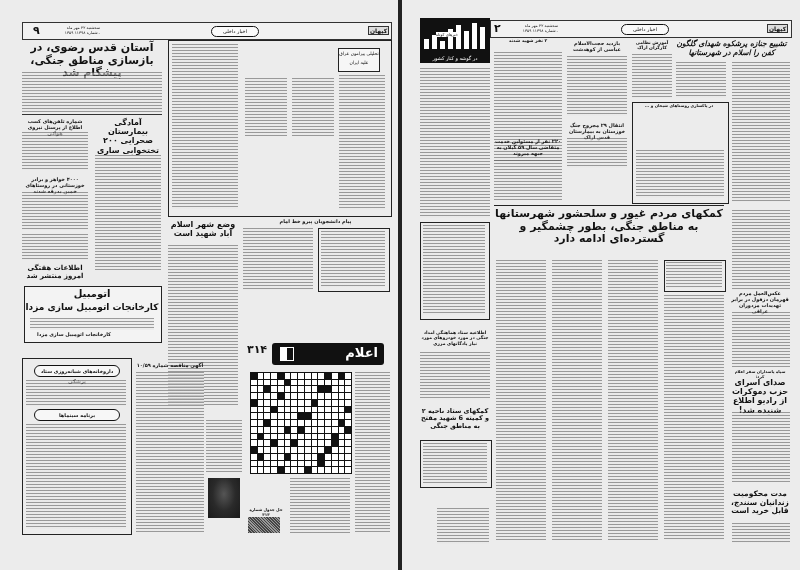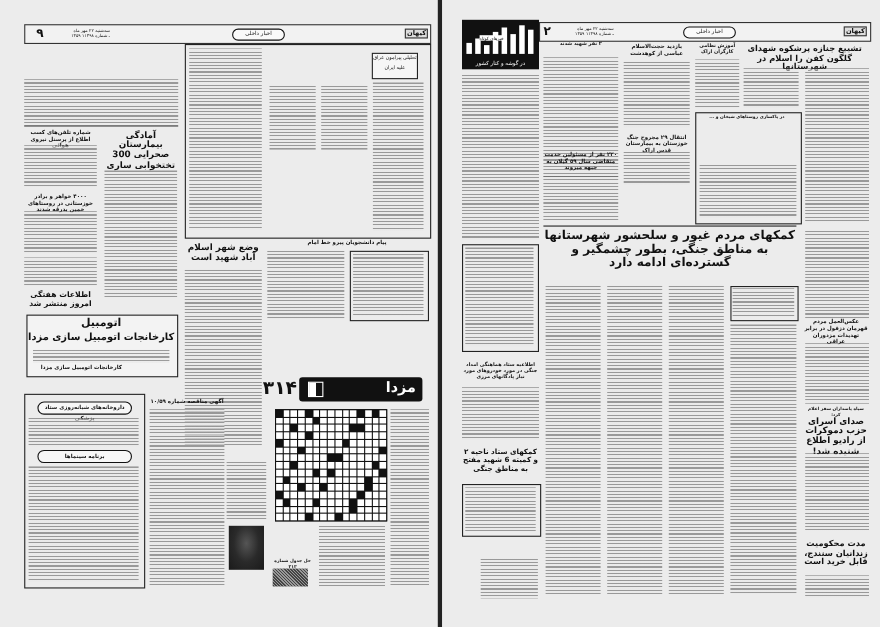--- a/index.html
+++ b/index.html
@@ -31,38 +31,39 @@
 <body>
 
 <div class="page pageL">
   <div class="mast" style="left:22px;top:22px;width:368px;">
     <span class="pno" style="left:10px;top:1px;">۹</span>
     <span class="date" style="left:25px;top:2px;width:52px;"><span>سه‌شنبه ۲۲ مهر ماه</span><br><span>۱۳۵۹ ـ شماره ۱۱۳۹۸</span></span>
     <span class="pill" style="left:188px;top:3px;width:46px;">اخبار داخلی</span>
     <span class="logo" style="left:345px;top:3px;">کیهان</span>
   </div>
 
+  <div class="hl" style="left:22px;top:42px;width:140px;font-size:11px;">آستان قدس رضوی، در بازسازی مناطق جنگی، پیشگام شد</div>
   <div class="txt" style="left:22px;top:72px;width:140px;height:40px;"></div>
   <div class="rule" style="left:22px;top:114px;width:140px;height:1px;"></div>
 
   <div class="box" style="left:168px;top:40px;width:222px;height:175px;"></div>
   <div class="box" style="left:338px;top:48px;width:40px;height:22px;font-size:4.5px;text-align:center;direction:rtl;background:#f6f6f6;line-height:9px;">تحلیلی پیرامون عراق علیه ایران</div>
   <div class="txt" style="left:172px;top:44px;width:66px;height:165px;"></div>
   <div class="txt" style="left:245px;top:78px;width:42px;height:58px;"></div>
   <div class="txt" style="left:292px;top:78px;width:42px;height:58px;"></div>
   <div class="txt" style="left:339px;top:75px;width:46px;height:135px;"></div>
 
   <div class="sub" style="left:22px;top:118px;width:66px;font-size:5px;">شماره تلفن‌های کسب اطلاع از پرسنل نیروی هوائی</div>
   <div class="txt" style="left:22px;top:132px;width:66px;height:38px;"></div>
   <div class="sub" style="left:22px;top:176px;width:66px;font-size:5px;">۴۰۰۰ خواهر و برادر خوزستانی در روستاهای خمین بدرقه شدند</div>
   <div class="txt" style="left:22px;top:192px;width:66px;height:38px;"></div>
   <div class="txt" style="left:22px;top:234px;width:66px;height:26px;"></div>
   <div class="hl" style="left:22px;top:264px;width:66px;font-size:7px;">اطلاعات هفتگی امروز منتشر شد</div>
 
-  <div class="hl" style="left:95px;top:118px;width:66px;font-size:8px;">آمادگی بیمارستان صحرایی 300 تختخوابی ساری</div>
+  <div class="hl" style="left:95px;top:118px;width:66px;font-size:8px;">آمادگی بیمارستان صحرایی ۲۰۰ تختخوابی ساری</div>
   <div class="txt" style="left:95px;top:155px;width:66px;height:115px;"></div>
 
   <div class="hl" style="left:168px;top:220px;width:70px;font-size:8px;">وضع شهر اسلام آباد شهید است</div>
   <div class="txt" style="left:168px;top:245px;width:70px;height:160px;"></div>
 
   <div class="sub" style="left:243px;top:218px;width:145px;font-size:5px;">پیام دانشجویان پیرو خط امام</div>
   <div class="txt" style="left:243px;top:228px;width:70px;height:62px;"></div>
   <div class="box" style="left:318px;top:228px;width:70px;height:62px;"></div>
   <div class="txt" style="left:321px;top:231px;width:64px;height:56px;"></div>
 
@@ -78,24 +79,24 @@
   <div class="ad-pill" style="left:34px;top:409px;width:84px;height:10px;">برنامه سینماها</div>
   <div class="txt" style="left:26px;top:424px;width:100px;height:105px;"></div>
 
   <div class="sub" style="left:136px;top:362px;width:68px;font-size:5px;">آگهی مناقصه شماره ۱۰/۵۹</div>
   <div class="txt" style="left:136px;top:372px;width:68px;height:160px;"></div>
 
   <div class="photo" style="left:208px;top:478px;width:32px;height:40px;"></div>
   <div class="txt" style="left:206px;top:420px;width:36px;height:52px;"></div>
 
   <div class="chartlogo" style="left:272px;top:343px;width:112px;height:22px;border-radius:3px;">
-    <span style="position:absolute;right:6px;top:2px;color:#fff;font-size:13px;font-weight:bold;">مزدا</span>
+    <span style="position:absolute;right:6px;top:2px;color:#fff;font-size:13px;font-weight:bold;">اعلام</span>
     <span style="position:absolute;left:8px;top:4px;width:12px;height:12px;background:linear-gradient(90deg,#fff 50%,#111 50%);border:1px solid #fff;"></span>
   </div>
-  <div class="hl" style="left:244px;top:344px;width:26px;font-size:17px;">۳۱۴</div>
+  <div class="hl" style="left:244px;top:344px;width:26px;font-size:11px;">۳۱۴</div>
   <div class="grid" style="left:250px;top:372px;width:100px;height:100px;" id="xw">
       <div class="b"></div>
       <div></div>
       <div></div>
       <div></div>
       <div class="b"></div>
       <div></div>
       <div></div>
       <div></div>
       <div></div>
@@ -358,21 +359,21 @@
   <div class="txt" style="left:92px;top:52px;width:68px;height:110px;"></div>
   <div class="sub" style="left:165px;top:40px;width:60px;font-size:5px;">بازدید حجت‌الاسلام عباسی از کوهدشت</div>
   <div class="txt" style="left:165px;top:56px;width:60px;height:60px;"></div>
   <div class="sub" style="left:165px;top:122px;width:60px;font-size:5px;">انتقال ۲۹ مجروح جنگ خوزستان به بیمارستان قدس اراک</div>
   <div class="txt" style="left:165px;top:138px;width:60px;height:30px;"></div>
   <div class="sub" style="left:92px;top:138px;width:68px;font-size:5px;">۲۲۰ نفر از مسئولین خدمت متقاضی سال ۵۹ گیلان به جبهه میروند</div>
   <div class="txt" style="left:92px;top:160px;width:68px;height:40px;"></div>
   <div class="sub" style="left:230px;top:40px;width:40px;font-size:4.5px;">آموزش نظامی کارگران اراک</div>
   <div class="txt" style="left:230px;top:54px;width:40px;height:44px;"></div>
 
-  <div class="hl" style="left:272px;top:40px;width:115px;font-size:7.5px;">تشییع جنازه پرشکوه شهدای گلگون کفن را اسلام در شهرستانها</div>
+  <div class="hl" style="left:272px;top:40px;width:115px;font-size:7.5px;font-style:italic;">تشییع جنازه پرشکوه شهدای گلگون کفن را اسلام در شهرستانها</div>
   <div class="txt" style="left:274px;top:62px;width:50px;height:36px;"></div>
   <div class="txt" style="left:330px;top:62px;width:58px;height:140px;"></div>
 
   <div class="box" style="left:230px;top:102px;width:95px;height:100px;"></div>
   <div class="sub" style="left:232px;top:104px;width:90px;font-size:4px;">در پاکسازی روستاهای شیخان و ... </div>
   <div class="txt" style="left:234px;top:150px;width:88px;height:48px;"></div>
 
   <div class="box" style="left:92px;top:205px;width:230px;height:48px;border:none;border-top:1px solid #222;"></div>
   <div class="hl" style="left:92px;top:208px;width:230px;font-size:11px;">کمکهای مردم غیور و سلحشور شهرستانها به مناطق جنگی، بطور چشمگیر و گسترده‌ای ادامه دارد</div>
   <div class="txt" style="left:94px;top:260px;width:50px;height:280px;"></div>

